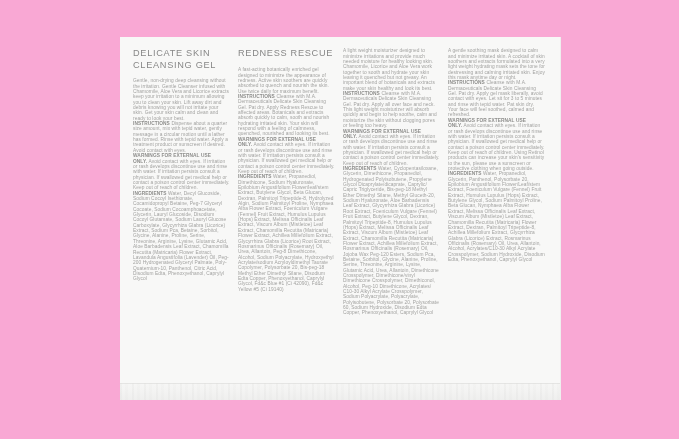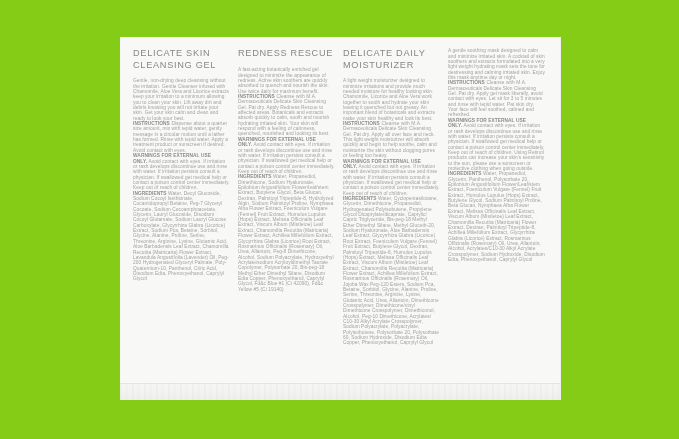--- a/index.html
+++ b/index.html
@@ -2,21 +2,21 @@
 <html><head>
 <meta charset="utf-8">
 <style>
   * { margin: 0; padding: 0; box-sizing: border-box; }
   html, body {
     width: 679px; height: 439px;
     background: #ffffff;
     font-family: "Liberation Sans", sans-serif;
     overflow: hidden;
   }
-  .stage { position: relative; width: 679px; height: 439px; background: #84cc16; }
+  .stage { position: relative; width: 679px; height: 439px; background: #f9a8d4; }
   .label-panel {
     position: absolute;
     left: 120px; top: 37px;
     width: 441px; height: 363px;
     background: #f8f8f7;
     border-right: 1px solid #efefee;
     display: flex;
     padding: 11px 16px 0 13px;
     gap: 8px;
     overflow: hidden;
@@ -81,21 +81,20 @@
       <div class="col-title">REDNESS RESCUE</div>
       <div class="col-body">
         <p class="para">A fast-acting botanically enriched gel designed to minimize the appearance of redness. Active skin soothers are quickly absorbed to quench and nourish the skin. Use twice daily for maximum benefit.</p>
         <p class="para"><span class="lead">INSTRUCTIONS</span><span>Cleanse with M.A. Dermaceuticals Delicate Skin Cleansing Gel. Pat dry. Apply Redness Rescue to affected areas. Botanicals and extracts absorb quickly to calm, sooth and nourish hydrating irritated skin. Your skin will respond with a feeling of calmness, quenched, nourished and looking its best.</span></p>
         <p class="para"><span class="lead">WARNINGS FOR EXTERNAL USE ONLY.</span><span>Avoid contact with eyes. If irritation or rash develops discontinue use and rinse with water. If irritation persists consult a physician. If swallowed get medical help or contact a poison control center immediately. Keep out of reach of children.</span></p>
         <p class="para"><span class="lead">INGREDIENTS</span><span>Water, Propanediol, Dimethicone, Sodium Hyaluronate, Epilobium Angustifolium Flower/leaf/stem Extract, Butylene Glycol, Beta Glucan, Dextran, Palmitoyl Tripeptide-8, Hydrolyzed Algin, Sodium Palmitoyl Proline, Nymphaea Alba Flower Extract, Foeniculum Vulgare (Fennel) Fruit Extract, Humulus Lupulus (Hops) Extract, Melissa Officinalis Leaf Extract, Viscum Album (Mistletoe) Leaf Extract, Chamomilla Recutita (Matricaria) Flower Extract, Achillea Millefolium Extract, Glycyrrhiza Glabra (Licorice) Root Extract, Rosmarinus Officinalis (Rosemary) Oil, Urea, Allantoin, Peg-8 Dimethicone, Alcohol, Sodium Polyacrylate, Hydroxyethyl Acrylate/sodium Acryloyldimethyl Taurate Copolymer, Polysorbate 20, Bis-peg-18 Methyl Ether Dimethyl Silane, Disodium Edta Copper, Phenoxyethanol, Caprylyl Glycol, Fd&amp;c Blue #1 (Ci 42090), Fd&amp;c Yellow #5 (Ci 19140)</span></p>
       </div>
     </div>
 
     <div class="col">
-      <div class="col-title">DELICATE DAILY MOISTURIZER</div>
       <div class="col-body">
         <p class="para">A light weight moisturizer designed to minimize irritations and provide much needed moisture for healthy looking skin. Chamomile, Licorice and Aloe Vera work together to sooth and hydrate your skin leaving it quenched but not greasy. An important blend of botanicals and extracts make your skin healthy and look its best.</p>
         <p class="para"><span class="lead">INSTRUCTIONS</span><span>Cleanse with M.A. Dermaceuticals Delicate Skin Cleansing Gel. Pat dry. Apply all over face and neck. This light weight moisturizer will absorb quickly and begin to help soothe, calm and moisturize the skin without clogging pores or feeling too heavy.</span></p>
         <p class="para"><span class="lead">WARNINGS FOR EXTERNAL USE ONLY.</span><span>Avoid contact with eyes. If irritation or rash develops discontinue use and rinse with water. If irritation persists consult a physician. If swallowed get medical help or contact a poison control center immediately. Keep out of reach of children.</span></p>
         <p class="para"><span class="lead">INGREDIENTS</span><span>Water, Cyclopentasiloxane, Glycerin, Dimethicone, Propanediol, Hydrogenated Polyisobutene, Propylene Glycol Dicaprylate/dicaprate, Caprylic/ Capric Triglyceride, Bis-peg-18 Methyl Ether Dimethyl Silane, Methyl Gluceth-20, Sodium Hyaluronate, Aloe Barbadensis Leaf Extract, Glycyrrhiza Glabra (Licorice) Root Extract, Foeniculum Vulgare (Fennel) Fruit Extract, Butylene Glycol, Dextran, Palmitoyl Tripeptide-8, Humulus Lupulus (Hops) Extract, Melissa Officinalis Leaf Extract, Viscum Album (Mistletoe) Leaf Extract, Chamomilla Recutita (Matricaria) Flower Extract, Achillea Millefolium Extract, Rosmarinus Officinalis (Rosemary) Oil, Jojoba Wax Peg-120 Esters, Sodium Pca, Betaine, Sorbitol, Glycine, Alanine, Proline, Serine, Threonine, Arginine, Lysine, Glutamic Acid, Urea, Allantoin, Dimethicone Crosspolymer, Dimethicone/vinyl Dimethicone Crosspolymer, Dimethiconol, Alcohol, Peg-10 Dimethicone, Acrylates/ C10-30 Alkyl Acrylate Crosspolymer, Sodium Polyacrylate, Polyacrylate, Polyisobutene, Polysorbate 20, Polysorbate 60, Sodium Hydroxide, Disodium Edta Copper, Phenoxyethanol, Caprylyl Glycol</span></p>
       </div>
     </div>
 
     <div class="col">
       <div class="col-body">

